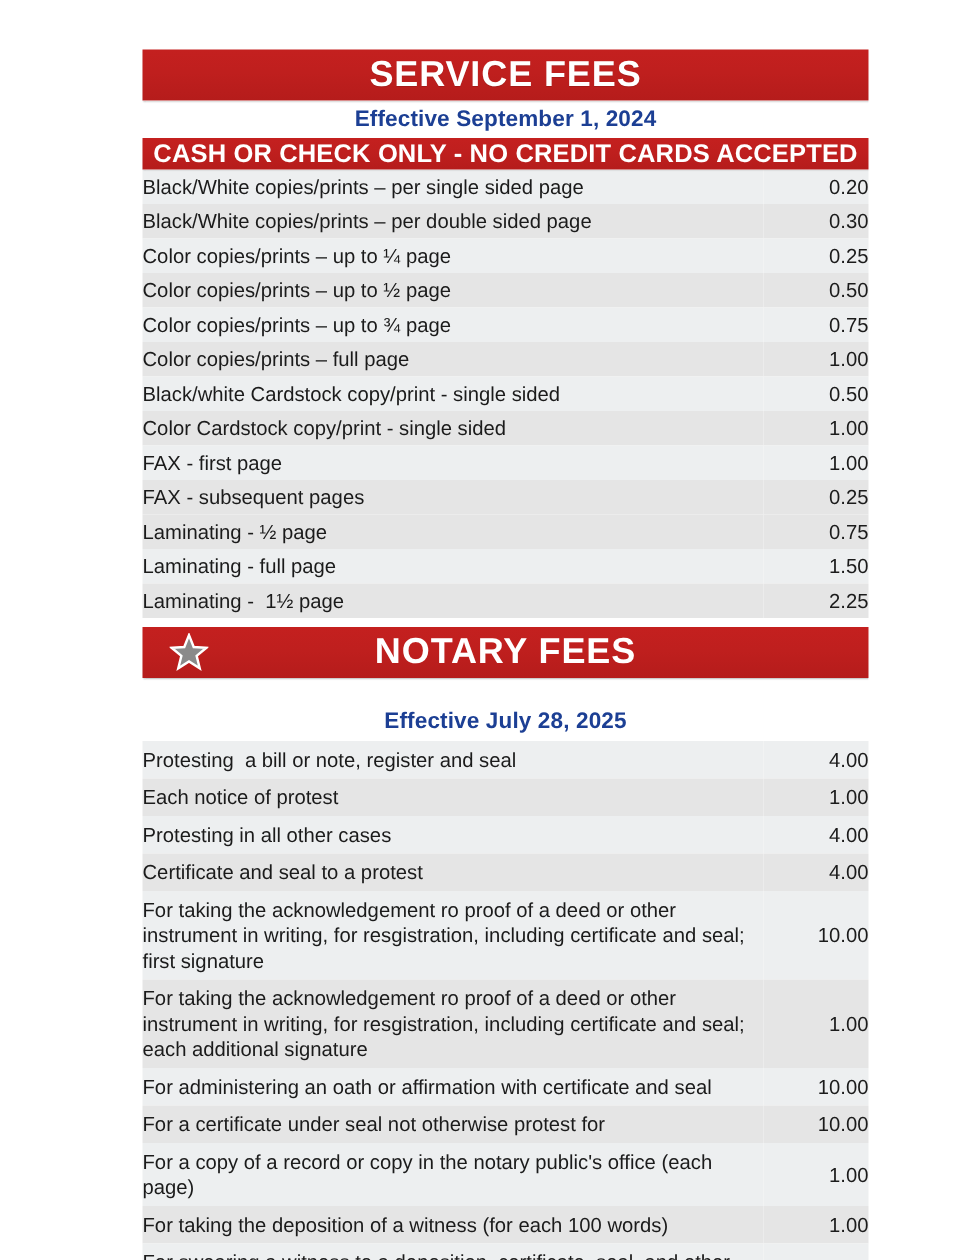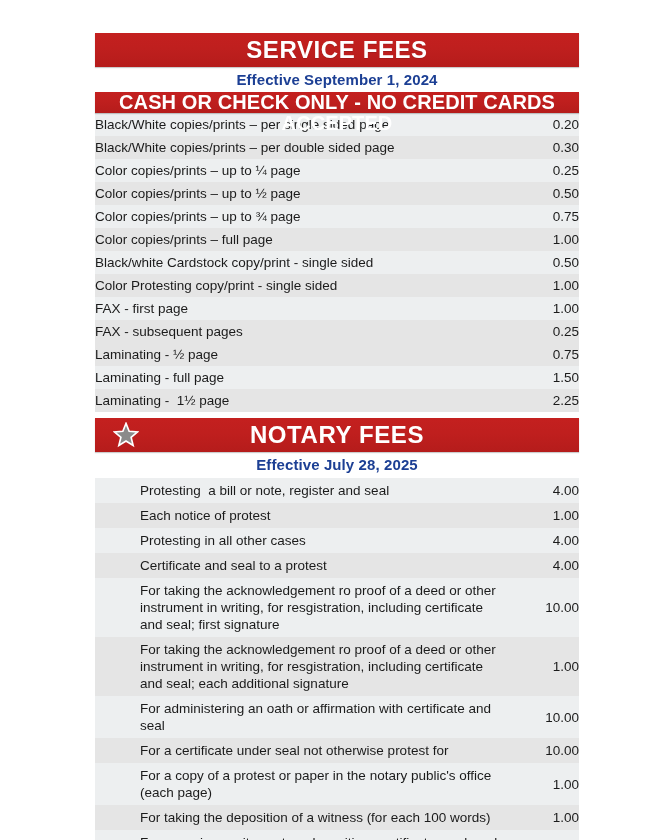--- a/index.html
+++ b/index.html
@@ -43,21 +43,21 @@
     font-weight: bold;
     letter-spacing: 0.6px;
   }
   .banner.title-banner .banner-text {
     display: block;
     text-shadow: 0 1px 0 rgba(0,0,0,0.12);
   }
   .banner.strip-banner {
     height: 21px;
     line-height: 21px;
-    font-size: 20px;
+    font-size: 17px;
     font-weight: bold;
     letter-spacing: 0.1px;
   }
 
   .notary-banner {
     height: 34px;
     line-height: 34px;
     font-size: 24px;
     font-weight: bold;
     letter-spacing: 0.6px;
@@ -75,21 +75,21 @@
 
   
   .effective {
     text-align: center;
     color: #1c3f94;
     font-size: 15px;
     font-weight: bold;
     letter-spacing: 0.1px;
   }
   .eff-service { padding: 4px 0 4px 0; }
-  .eff-notary  { padding: 4px 0 5px 0; }
+  .eff-notary  { padding: 20px 0 5px 0; }
 
   
   .fee-table {
     width: 100%;
     border-collapse: collapse;
     table-layout: fixed;
   }
   .fee-table tr td {
     vertical-align: middle;
     font-size: 13.5px;
@@ -107,21 +107,21 @@
     white-space: pre-wrap;
   }
   td.price {
     width: 70px;
     padding: 3px 10px 3px 2px;
     text-align: right;
     white-space: nowrap;
   }
   .fee-table.service tr td { height: 19px; }
   .fee-table.service td.desc { padding-top: 2px; padding-bottom: 2px; }
-  .fee-table.notary  td.desc { padding-top: 4px; padding-bottom: 4px; padding-left: 45px; }
+  .fee-table.notary  td.desc { padding-top: 4px; padding-bottom: 4px; }
 
   .spacer-6 { height: 6px; }
 </style>
 </head>
 <body>
 
 <div class="page">
   <div class="sheet">
 
     <div class="spacer-6" style="height:33px;"></div>
@@ -160,21 +160,21 @@
           </tr>
           <tr class="plain">
             <td class="desc">Color copies/prints – full page</td>
             <td class="price">1.00</td>
           </tr>
           <tr class="stripe">
             <td class="desc">Black/white Cardstock copy/print - single sided</td>
             <td class="price">0.50</td>
           </tr>
           <tr class="plain">
-            <td class="desc">Color Protesting copy/print - single sided</td>
+            <td class="desc">Color Cardstock copy/print - single sided</td>
             <td class="price">1.00</td>
           </tr>
           <tr class="stripe">
             <td class="desc">FAX - first page</td>
             <td class="price">1.00</td>
           </tr>
           <tr class="plain">
             <td class="desc">FAX - subsequent pages</td>
             <td class="price">0.25</td>
           </tr>
@@ -234,21 +234,21 @@
           </tr>
           <tr class="stripe">
             <td class="desc">For administering an oath or affirmation with certificate and seal</td>
             <td class="price">10.00</td>
           </tr>
           <tr class="plain">
             <td class="desc">For a certificate under seal not otherwise protest for</td>
             <td class="price">10.00</td>
           </tr>
           <tr class="stripe">
-            <td class="desc">For a copy of a protest or paper in the notary public's office (each page)</td>
+            <td class="desc">For a copy of a record or copy in the notary public's office (each page)</td>
             <td class="price">1.00</td>
           </tr>
           <tr class="plain">
             <td class="desc">For taking the deposition of a witness (for each 100 words)</td>
             <td class="price">1.00</td>
           </tr>
           <tr class="stripe">
             <td class="desc">For swearing a witness to a deposition, certificate, seal, and other business connected with taking the deposition</td>
             <td class="price">10.00</td>
           </tr>

